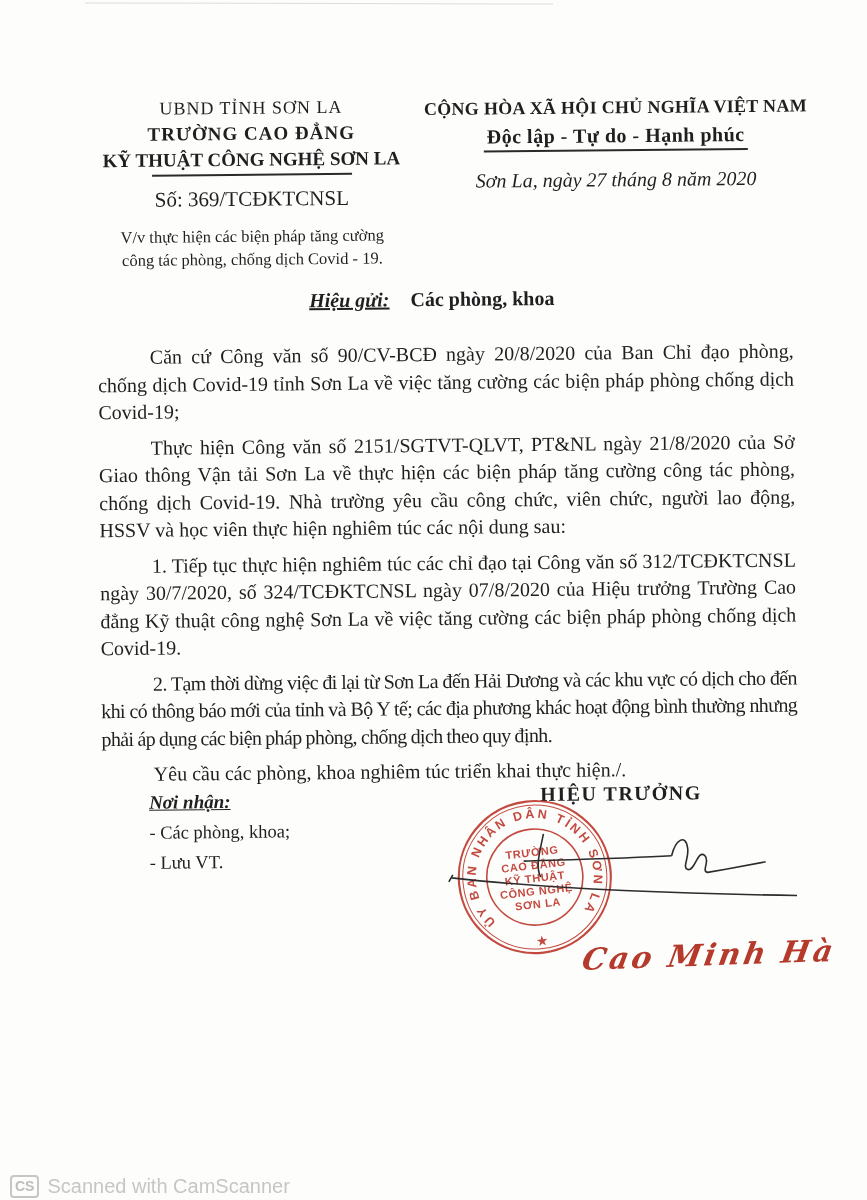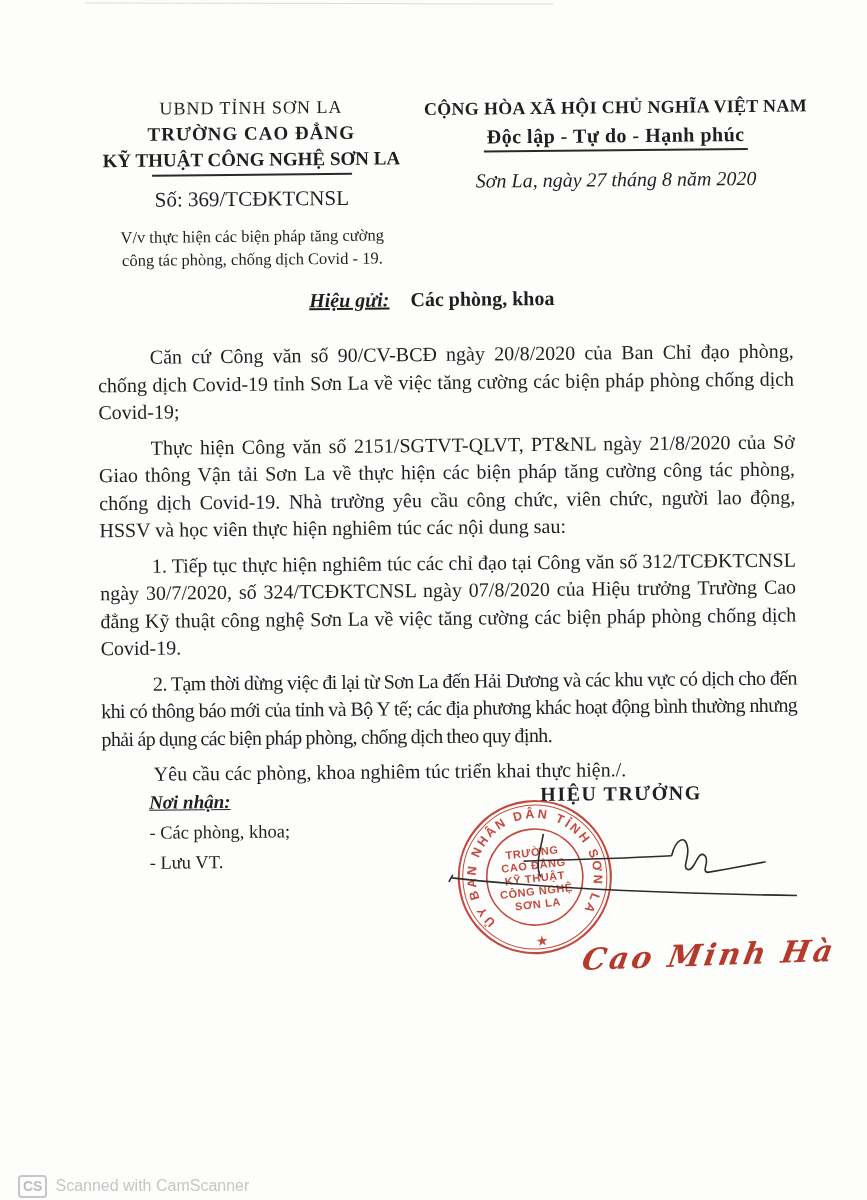--- a/index.html
+++ b/index.html
@@ -36,25 +36,25 @@
   .noinhan .label{font-weight:bold;font-style:italic;text-decoration:underline;font-size:19px;}
   .noinhan .item{margin-top:9px;}
 
   .sig-title{position:absolute;left:528px;top:784px;width:180px;text-align:center;
              font-size:20px;font-weight:bold;letter-spacing:1.5px;}
   .stamp{position:absolute;left:450px;top:797px;transform:rotate(-6deg);opacity:.92;}
   .ink{position:absolute;left:425px;top:820px;}
   .sig-name{position:absolute;left:578px;top:940px;font-size:30px;font-style:italic;font-weight:bold;
             font-family:"DejaVu Serif",serif;letter-spacing:3px;transform:rotate(-1.5deg) skewX(-12deg);}
 
-  .cam{position:absolute;left:18px;top:1175px;display:flex;align-items:center;gap:8px;
+  .cam{position:absolute;left:10px;top:1175px;display:flex;gap:8px;
        font-family:"Liberation Sans",sans-serif;}
   .cs-badge{border:2px solid #c6c6c6;border-radius:4px;font-weight:bold;font-size:14px;
             padding:1px 3px;color:#bdbdbd;line-height:1.2;}
-  .cam-text{font-size:16px;color:#c6c6c6;}
+  .cam-text{font-size:20px;color:#c6c6c6;}
 
   .stamp-ring{font-family:"Liberation Sans",sans-serif;font-weight:bold;font-size:12.5px;letter-spacing:2.6px;}
   .stamp-center{font-family:"Liberation Sans",sans-serif;font-weight:bold;font-size:11px;letter-spacing:.6px;}
 </style>
 </head>
 <body>
 
 <div class="page">
   <div class="scan-line"></div>
   <div class="tilt">

